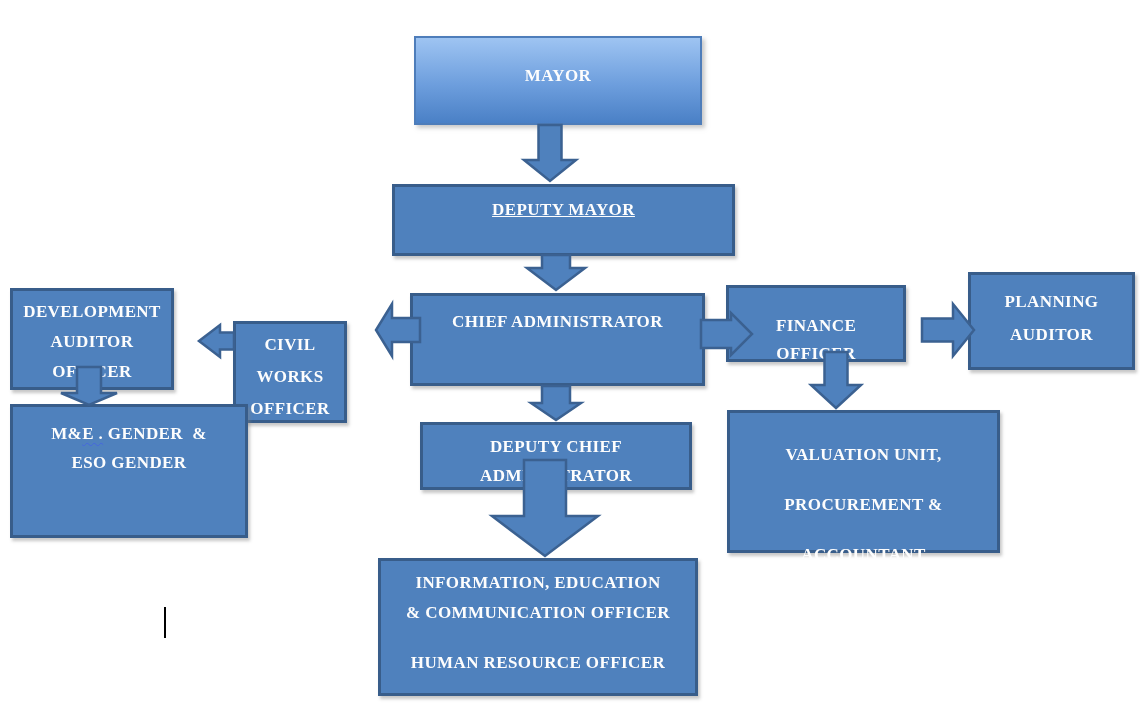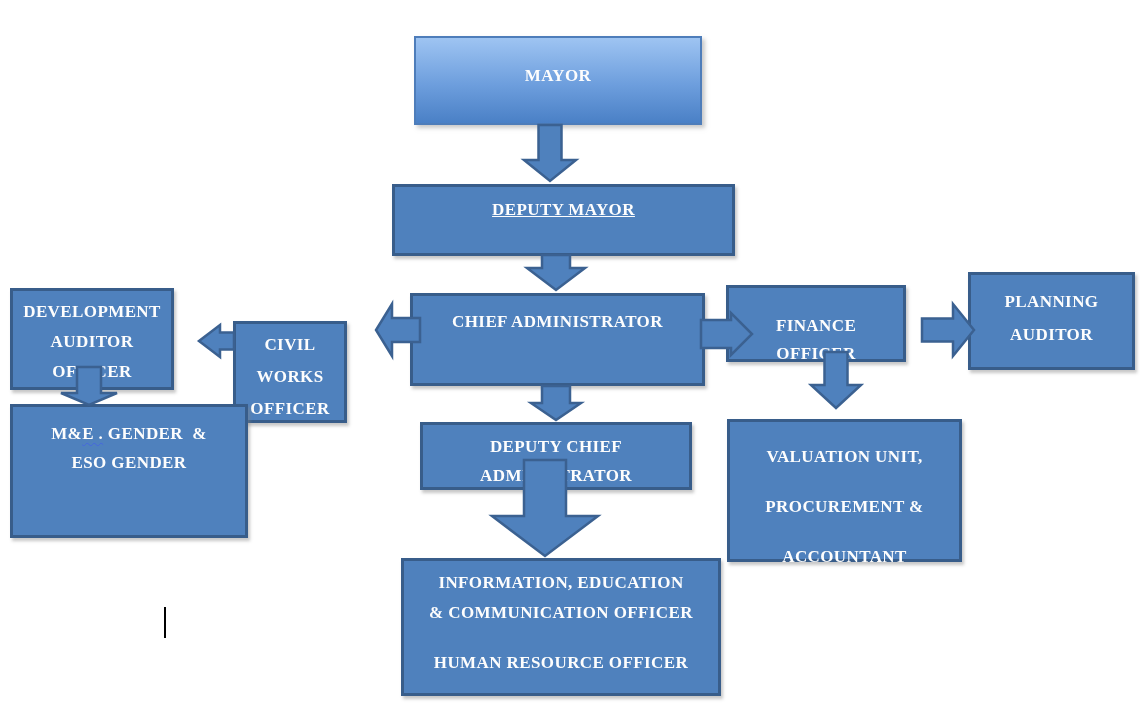--- a/index.html
+++ b/index.html
@@ -32,23 +32,23 @@
     border: 2px solid #4e7dba;
     box-shadow: 3px 3px 4px rgba(150,150,150,0.5);
   }
   #node-deputy-mayor { left: 392px; top: 184px; width: 343px; height: 72px; padding-top: 13px; text-decoration: underline; }
   #node-chief-administrator { left: 410px; top: 293px; width: 295px; height: 93px; padding-top: 16px; }
   #node-civil-works-engineer { left: 233px; top: 293px; width: 114px; height: 102px; padding-top: 5px; line-height: 32px; margin-top: 28px; }
   #node-development-planning-officer { left: 10px; top: 288px; width: 164px; height: 102px; padding-top: 6px; line-height: 30px; text-align: center; }
   #node-me-gender-eso-officer { left: 10px; top: 404px; width: 238px; height: 134px; padding-top: 12px; line-height: 29px; }
   #node-finance-officer { left: 726px; top: 285px; width: 180px; height: 77px; padding-top: 24px; line-height: 28px; }
   #node-internal-auditor { left: 968px; top: 272px; width: 167px; height: 98px; padding-top: 10px; line-height: 33px; }
-  #node-valuation-unit { left: 727px; top: 410px; width: 235px; height: 143px; padding-top: 10px; line-height: 50px; margin-top: 9px; }
+  #node-valuation-unit { left: 727px; top: 410px; width: 273px; height: 143px; padding-top: 17px; line-height: 50px; }
   #node-deputy-chief-administrator { left: 420px; top: 422px; width: 272px; height: 68px; padding-top: 7px; line-height: 29px; }
-  #node-information-hr-officer { left: 378px; top: 558px; width: 320px; height: 138px; padding-top: 7px; line-height: 30px; margin-left: 23px; }
+  #node-information-hr-officer { left: 378px; top: 558px; width: 320px; height: 138px; padding-top: 7px; line-height: 30px; }
   #node-information-hr-officer .para2 { margin-top: 20px; }
   .squiggle {
     text-decoration: underline;
     text-decoration-style: wavy;
     text-decoration-color: #4466dd;
     text-decoration-thickness: 1px;
     text-underline-offset: 3px;
   }
   #arrow-layer {
     position: absolute;

